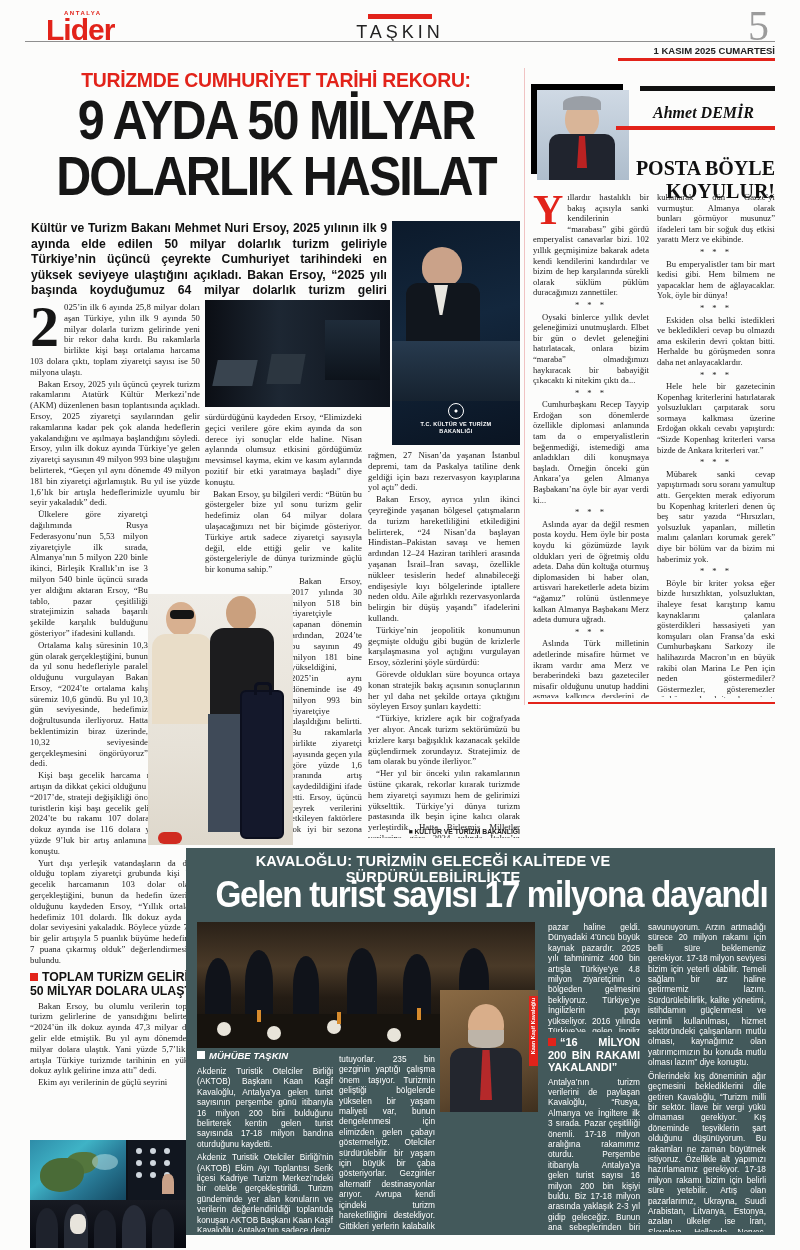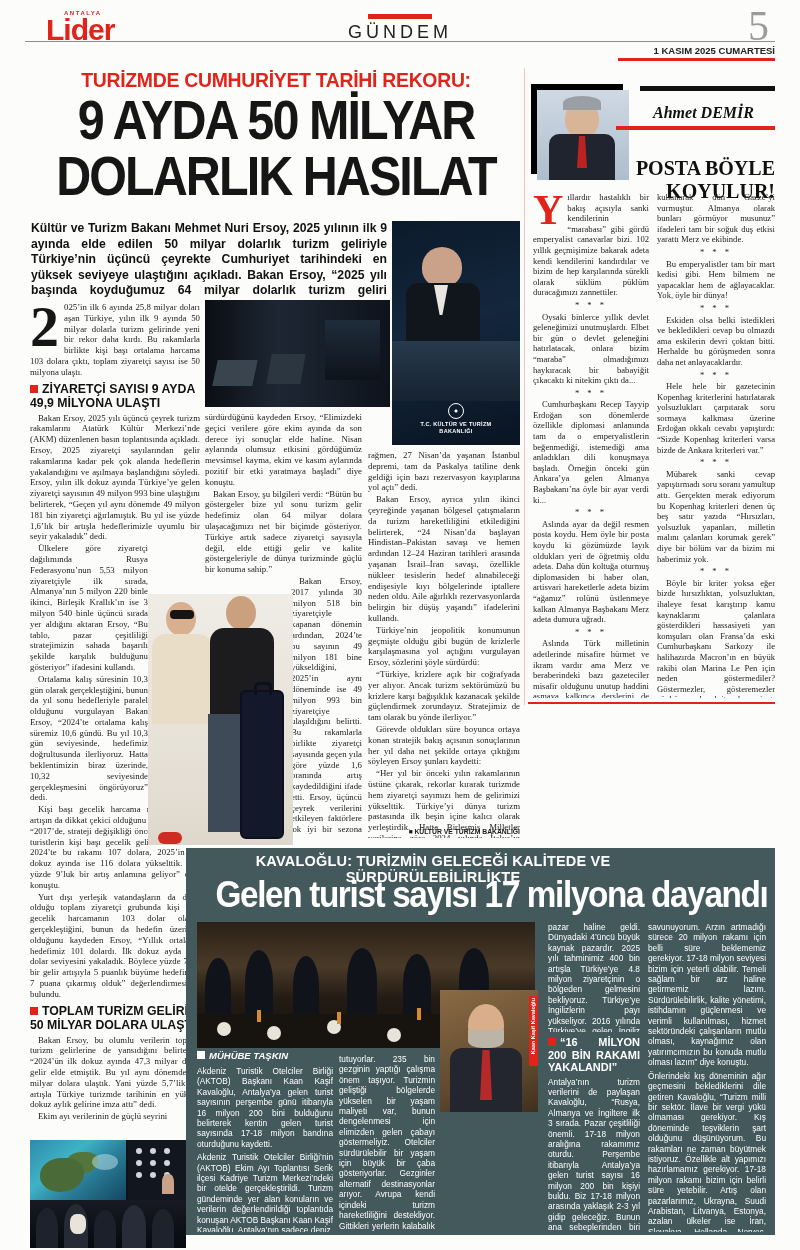--- a/index.html
+++ b/index.html
@@ -66,21 +66,21 @@
 </head>
 <body>
 
 <div class="page">
 
   <div class="abs" style="left:46px;top:10px;">
     <div class="logo-city" style="margin-left:18px;">ANTALYA</div>
     <div class="logo-main">Lider</div>
   </div>
   <div class="abs section-bar" style="left:368px;top:14px;"></div>
-  <div class="abs section-title" style="left:330px;top:22px;width:140px;text-align:center;">GÜNDEM</div>
+  <div class="abs section-title" style="left:330px;top:22px;width:140px;text-align:center;">TAŞKIN</div>
   <div class="abs page-num" style="left:748px;top:6px;">5</div>
   <div class="abs rule-gray" style="left:25px;top:41px;width:750px;"></div>
   <div class="abs dateline" style="left:475px;top:45px;width:300px;">1 KASIM 2025 CUMARTESİ</div>
   <div class="abs rule-red" style="left:618px;top:58px;width:157px;height:3px;"></div>
 
   <div class="abs kicker" style="left:30px;top:69px;width:492px;">TURİZMDE CUMHURİYET TARİHİ REKORU:</div>
   <div class="abs headline" style="left:30px;top:92px;width:492px;">9 AYDA 50 MİLYAR</div>
   <div class="abs headline" style="left:30px;top:148px;width:492px;">DOLARLIK HASILAT</div>
   <div class="abs lead" style="left:31px;top:221px;width:356px;height:76px;overflow:hidden;">Kültür ve Turizm Bakanı Mehmet Nuri Ersoy, 2025 yılının ilk 9 ayında elde edilen 50 milyar dolarlık turizm geliriyle Türkiye’nin üçüncü çeyrekte Cumhuriyet tarihindeki en yüksek seviyeye ulaştığını açıkladı. Bakan Ersoy, “2025 yılı başında koyduğumuz 64 milyar dolarlık turizm geliri hedefimizi tutturacağız”  dedi.</div>
 
@@ -98,43 +98,42 @@
   </div>
 
   <div class="abs photo ph-stage" style="left:205px;top:300px;width:185px;height:107px;">
     <div class="abs" style="left:10px;top:60px;width:40px;height:26px;background:#39444f;transform:skewX(-12deg);"></div>
     <div class="abs" style="left:64px;top:54px;width:34px;height:30px;background:#2c3640;transform:skewX(-10deg);"></div>
     <div class="abs" style="left:120px;top:20px;width:55px;height:60px;background:linear-gradient(180deg,#1f2c3a,#0d131b);"></div>
   </div>
 
   <div class="abs col" style="left:30px;top:302px;width:170px;height:832px;">
     <p class="ni"><span class="dropcap2">2</span><span>025’in ilk 6 ayında 25,8 milyar doları aşan Türkiye, yılın ilk 9 ayında 50 milyar dolarla turizm gelirinde yeni bir rekor daha kırdı. Bu rakamlarla birlikte kişi başı ortalama harcama 103 dolara çıktı, toplam ziyaretçi sayısı ise 50 milyona ulaştı.</span></p>
-    <p class="subhead ni"><span class="sq"></span><span>ZİYARETÇİ SAYISI 9 AYDA 49,9 MİLYONA ULAŞTI</span></p>
     <p>Bakan Ersoy, 2025 yılı üçüncü çeyrek turizm rakamlarını Atatürk Kültür Merkezi’nde (AKM) düzenlenen basın toplantısında açıkladı. Ersoy, 2025 ziyaretçi sayılarından gelir rakamlarına kadar pek çok alanda hedeflerin yakalandığını ve aşılmaya başlandığını söyledi. Ersoy, yılın ilk dokuz ayında Türkiye’ye gelen ziyaretçi sayısının 49 milyon 993 bine ulaştığını belirterek, “Geçen yıl aynı dönemde 49 milyon 181 bin ziyaretçi ağırlamıştık. Bu yıl ise yüzde 1,6’lık bir artışla hedeflerimizle uyumlu bir seyir yakaladık” dedi.</p>
     <p><span class="spacer-r"></span><span>Ülkelere göre ziyaretçi dağılımında Rusya Federasyonu’nun 5,53 milyon ziyaretçiyle ilk sırada, Almanya’nın 5 milyon 220 binle ikinci, Birleşik Krallık’ın ise 3 milyon 540 binle üçüncü sırada yer aldığını aktaran Ersoy, “Bu tablo, pazar çeşitliliği stratejimizin sahada başarılı şekilde karşılık bulduğunu gösteriyor” ifadesini kullandı.</span></p>
     <p>Ortalama kalış süresinin 10,3 gün olarak gerçekleştiğini, bunun da yıl sonu hedefleriyle paralel olduğunu vurgulayan Bakan Ersoy, “2024’te ortalama kalış süremiz 10,6 gündü. Bu yıl 10,3 gün seviyesinde, hedefimiz doğrultusunda ilerliyoruz. Hatta beklentimizin biraz üzerinde, 10,32 seviyesinde gerçekleşmesini öngörüyoruz” dedi.</p>
     <p>Kişi başı gecelik harcama rakamlarındaki artışın da dikkat çekici olduğunu belirten Ersoy, “2017’de, strateji değişikliği öncesinde yabancı turistlerin kişi başı gecelik geliri 83 dolardı. 2024’te bu rakamı 107 dolara, 2025’in ilk dokuz ayında ise 116 dolara yükselttik. Bu, yüzde 9’luk bir artış anlamına geliyor” diye konuştu.</p>
     <p>Yurt dışı yerleşik vatandaşların da dahil olduğu toplam ziyaretçi grubunda kişi başı gecelik harcamanın 103 dolar olarak gerçekleştiğini, bunun da hedefin üzerinde olduğunu kaydeden Ersoy, “Yıllık ortalama hedefimiz 101 dolardı. İlk dokuz ayda 103 dolar seviyesini yakaladık. Böylece yüzde 7’lik bir gelir artışıyla 5 puanlık büyüme hedefimizi 7 puana çıkarmış olduk” değerlendirmesinde bulundu.</p>
     <p class="subhead ni"><span class="sq"></span><span>TOPLAM TURİZM GELİRİ 50 MİLYAR DOLARA ULAŞTI</span></p>
     <p>Bakan Ersoy, bu olumlu verilerin toplam turizm gelirlerine de yansıdığını belirterek, “2024’ün ilk dokuz ayında 47,3 milyar dolar gelir elde etmiştik. Bu yıl aynı dönemde 50 milyar dolara ulaştık. Yani yüzde 5,7’lik bir artışla Türkiye turizmde tarihinin en yüksek dokuz aylık gelirine imza attı” dedi.</p>
     <p>Ekim ayı verilerinin de güçlü seyrini</p>
   </div>
 
   <div class="abs col" style="left:205px;top:412px;width:157px;height:425px;">
     <p class="ni">sürdürdüğünü kaydeden Ersoy, “Elimizdeki geçici verilere göre ekim ayında da son derece iyi sonuçlar elde haline. Nisan aylarında olumsuz etkisini gördüğümüz mevsimsel kayma, ekim ve kasım aylarında pozitif bir etki yaratmaya başladı” diye konuştu.</p>
     <p>Bakan Ersoy, şu bilgileri verdi: “Bütün bu göstergeler bize yıl sonu turizm gelir hedefimiz olan 64 milyar dolara ulaşacağımızı net bir biçimde gösteriyor. Türkiye artık sadece ziyaretçi sayısıyla değil, elde ettiği gelir ve kalite göstergeleriyle de dünya turizminde güçlü bir konuma sahip.”</p>
     <p><span class="spacer-l"></span><span>Bakan Ersoy, 2017 yılında 30 milyon 518 bin ziyaretçiyle kapanan dönemin ardından, 2024’te bu sayının 49 milyon 181 bine yükseldiğini, 2025’in aynı döneminde ise 49 milyon 993 bin ziyaretçiye ulaşıldığını belirtti. Bu rakamlarla birlikte ziyaretçi sayısında geçen yıla göre yüzde 1,6 oranında artış kaydedildiğini ifade etti. Ersoy, üçüncü çeyrek verilerini etkileyen faktörlere de dikkat çekerek, “Çok iyi bir sezona başlamış olmamıza</span></p>
   </div>
 
   <div class="abs col" style="left:368px;top:450px;width:152px;height:388px;">
     <p class="ni">rağmen, 27 Nisan’da yaşanan İstanbul depremi, tam da Paskalya tatiline denk geldiği için bazı rezervasyon kayıplarına yol açtı” dedi.</p>
     <p>Bakan Ersoy, ayrıca yılın ikinci çeyreğinde yaşanan bölgesel çatışmaların da turizm hareketliliğini etkilediğini belirterek, “24 Nisan’da başlayan Hindistan–Pakistan savaşı ve hemen ardından 12–24 Haziran tarihleri arasında yaşanan İsrail–İran savaşı, özellikle nükleer tesislerin hedef alınabileceği endişesiyle kıyı bölgelerinde iptallere neden oldu. Aile ağırlıklı rezervasyonlarda belirgin bir düşüş yaşandı” ifadelerini kullandı.</p>
     <p>Türkiye’nin jeopolitik konumunun geçmişte olduğu gibi bugün de krizlerle karşılaşmasına yol açtığını vurgulayan Ersoy, sözlerini şöyle sürdürdü:</p>
+    <p>Görevde oldukları süre boyunca ortaya konan stratejik bakış açısının sonuçlarının her yıl daha net şekilde ortaya çıktığını söyleyen Ersoy şunları kaydetti:</p>
     <p>“Türkiye, krizlere açık bir coğrafyada yer alıyor. Ancak turizm sektörümüzü bu krizlere karşı bağışıklık kazanacak şekilde güçlendirmek zorundayız. Stratejimiz de tam olarak bu yönde ilerliyor.”</p>
-    <p>Görevde oldukları süre boyunca ortaya konan stratejik bakış açısının sonuçlarının her yıl daha net şekilde ortaya çıktığını söyleyen Ersoy şunları kaydetti:</p>
     <p>“Her yıl bir önceki yılın rakamlarının üstüne çıkarak, rekorlar kırarak turizmde hem ziyaretçi sayımızı hem de gelirimizi yükselttik. Türkiye’yi dünya turizm pastasında ilk beşin içine kalıcı olarak yerleştirdik. Hatta Birleşmiş Milletler verilerine göre 2024 yılında İtalya’yı geride bırakarak turizm liginde dördüncü sıraya yükseldik.”</p>
   </div>
   <div class="abs credit" style="left:368px;top:826px;width:152px;">■ KÜLTÜR VE TURİZM BAKANLIĞI</div>
 
   <div class="abs photo ph-couple" style="left:148px;top:594px;width:145px;height:251px;">
     <div class="abs" style="left:18px;top:8px;width:30px;height:34px;border-radius:50%;background:#d8b090;"></div>
     <div class="abs" style="left:22px;top:16px;width:24px;height:9px;border-radius:4px;background:#151515;"></div>
     <div class="abs" style="left:4px;top:40px;width:60px;height:90px;border-radius:14px 14px 0 0;background:#e9ddc8;"></div>
     <div class="abs" style="left:78px;top:2px;width:30px;height:34px;border-radius:50%;background:#caa07e;"></div>
     <div class="abs" style="left:62px;top:34px;width:64px;height:100px;border-radius:14px 14px 0 0;background:#1c1c1e;"></div>

